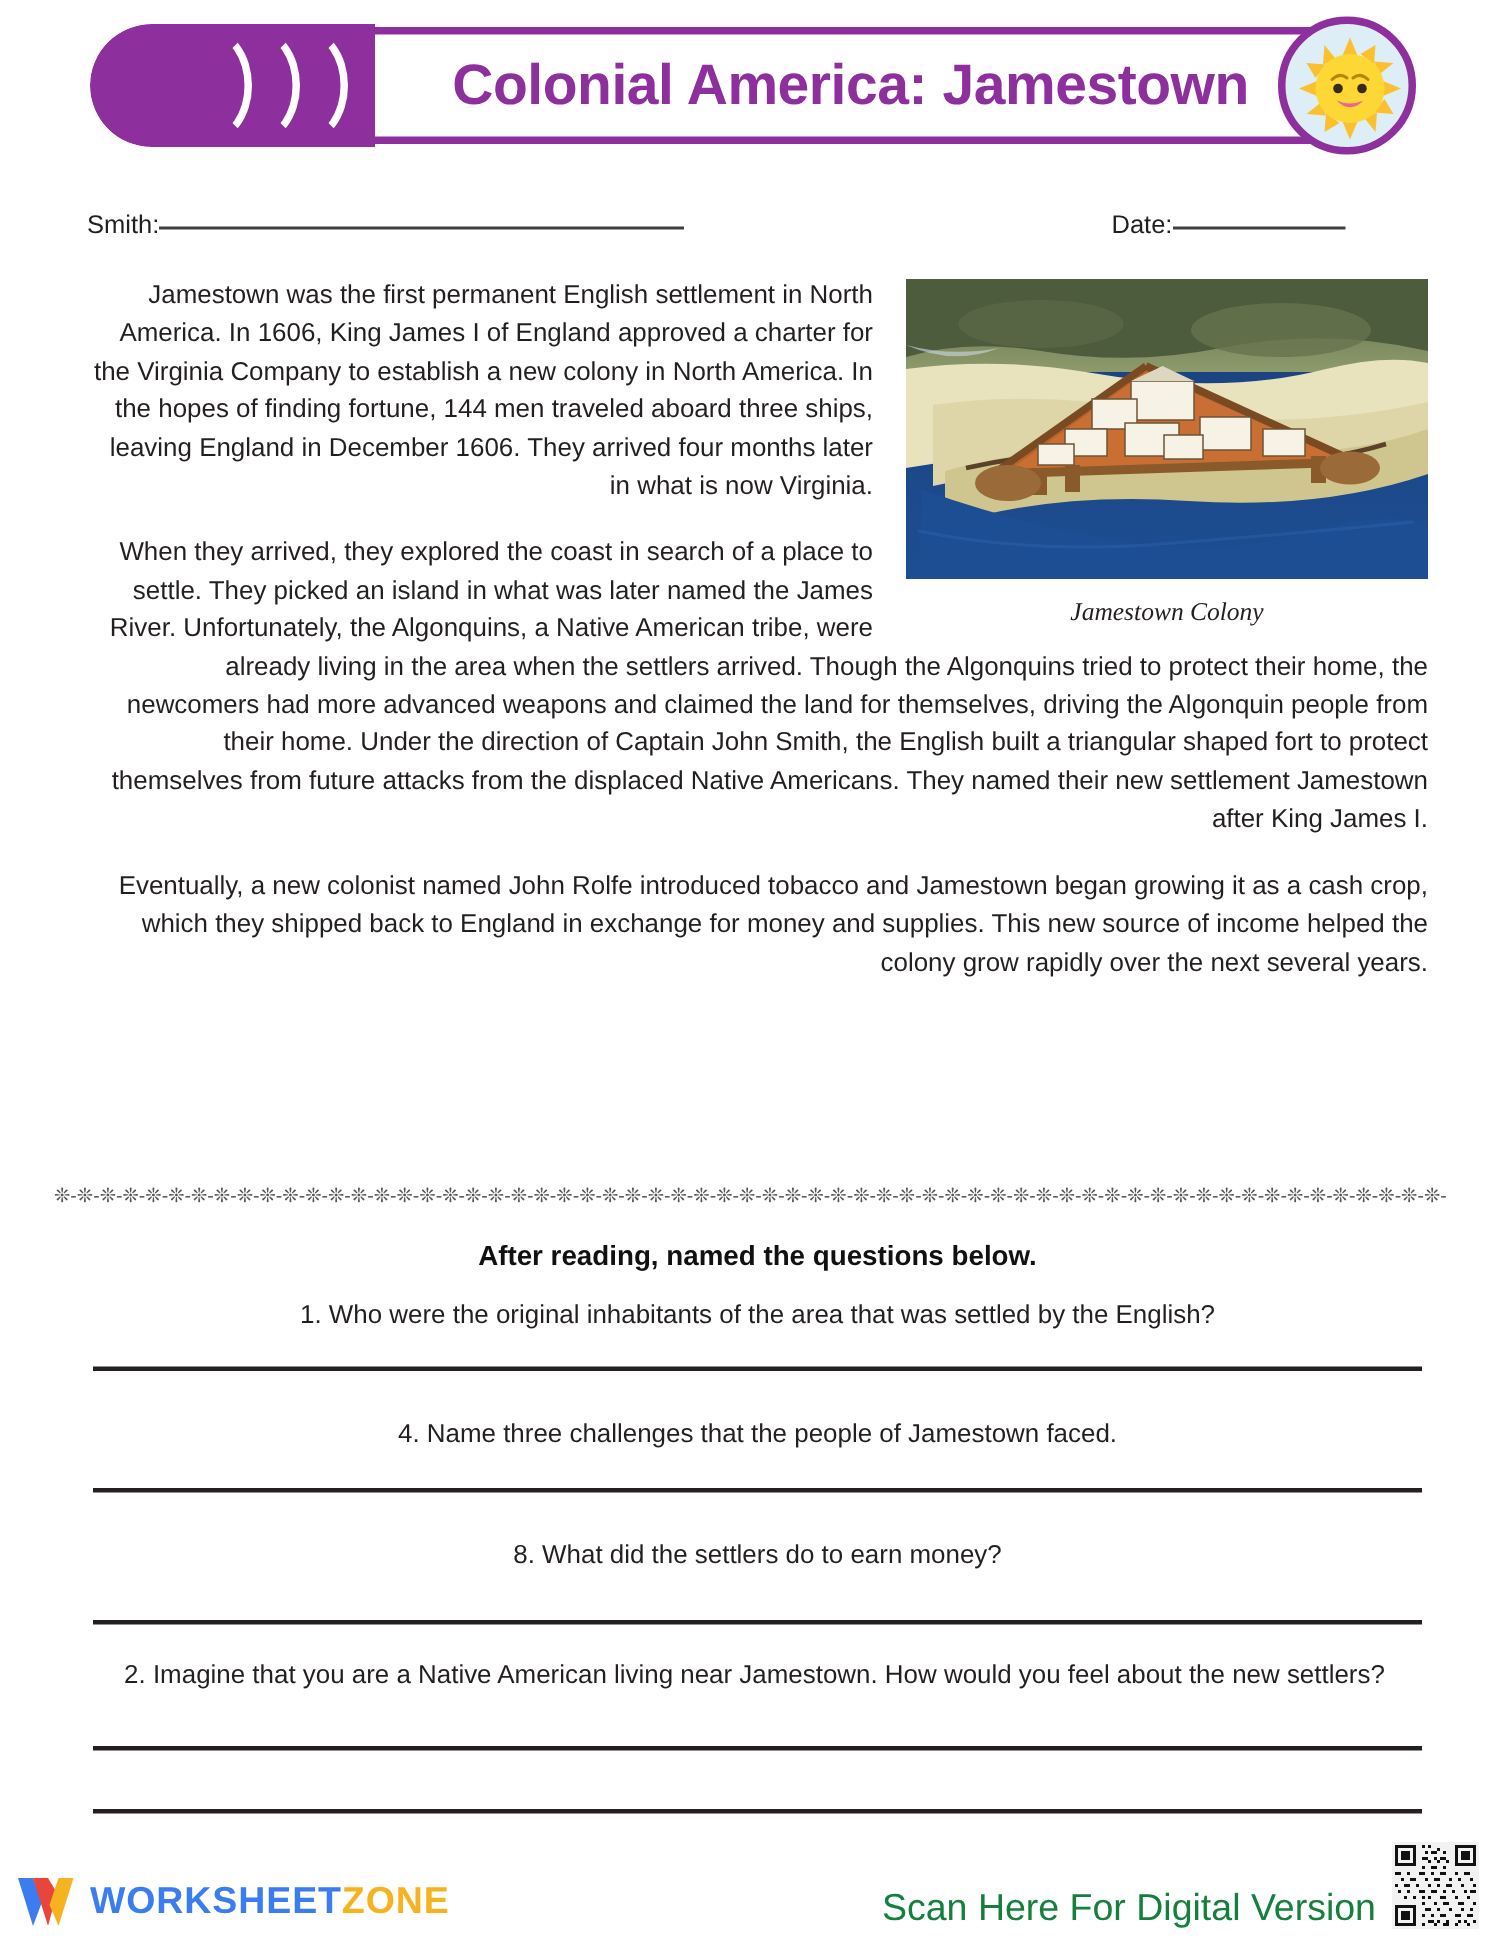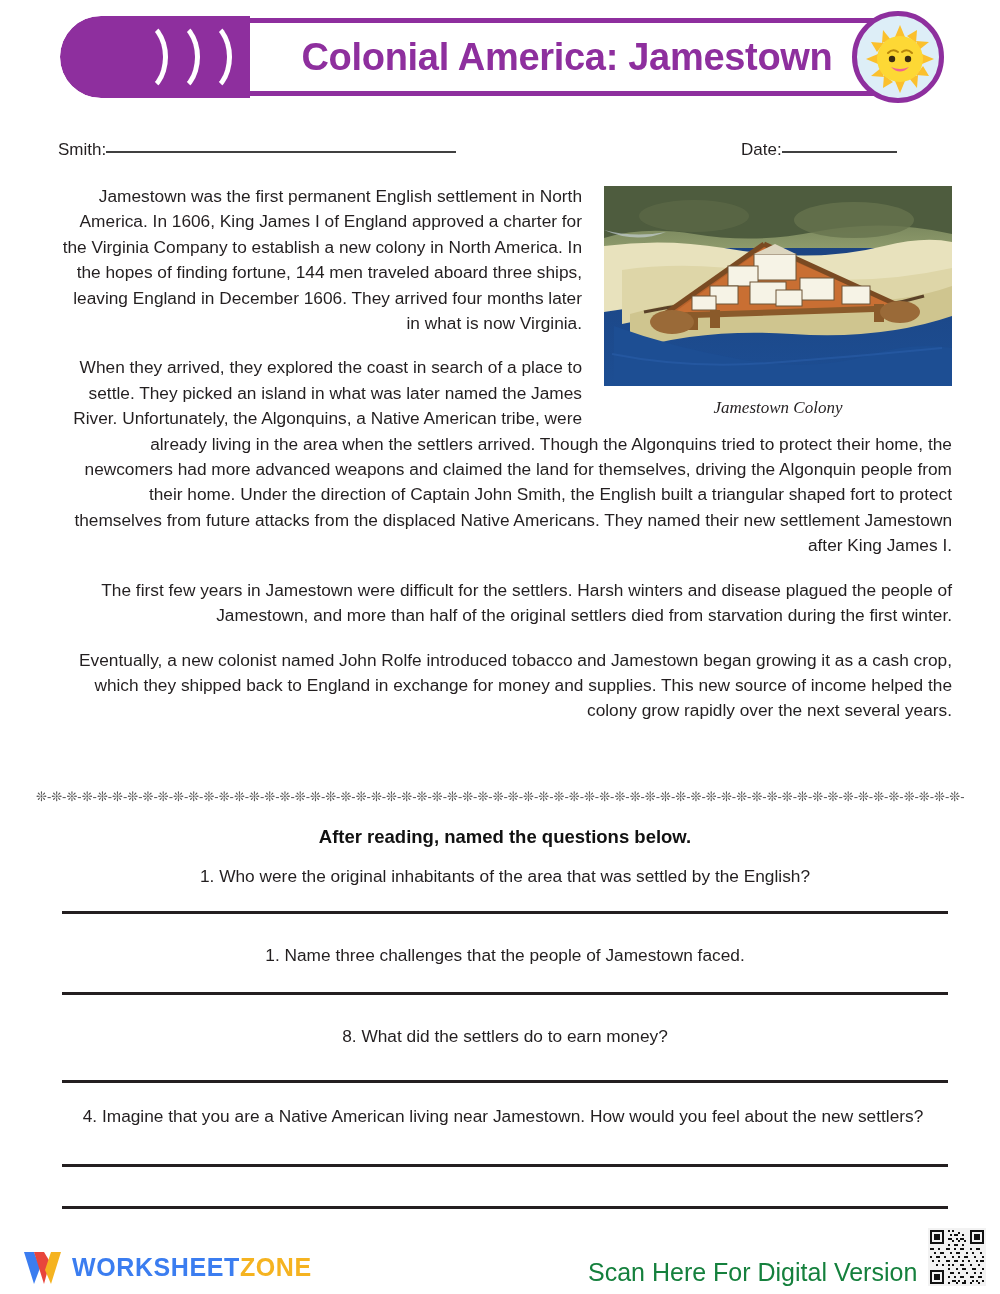--- a/index.html
+++ b/index.html
@@ -184,21 +184,21 @@
   }
   .ansline {
     position: absolute;
     height: 0;
     border-top: 3px solid #231f20;
   }
 
   
   .footer-logo {
     position: absolute;
-    left: 20px;
+    left: 8px;
     top: 1248px;
     width: 240px;
     height: 42px;
   }
   .logo-text {
     position: absolute;
     left: 52px;
     top: 5px;
     font-size: 25px;
     font-weight: bold;
@@ -321,45 +321,44 @@
       <ellipse cx="296" cy="126" rx="20" ry="11" fill="#9a6a38"></ellipse>
       <path d="M150 68 l21 -10 l21 10 z" fill="#ddd6c0"></path>
       <path d="M0 44 q30 8 62 2 q-30 12 -62 -2 z" fill="#cfd9e4" opacity="0.6"></path>
       <path d="M8 168 q80 16 170 8 q80 -6 160 -14" stroke="#2a5ea8" stroke-width="2" fill="none" opacity="0.6"></path>
     </svg>
     <div class="cap">Jamestown Colony</div>
   </div>
 
   <p>Jamestown was the first permanent English settlement in North America. In 1606, King James I of England approved a charter for the Virginia Company to establish a new colony in North America. In the hopes of finding fortune, 144 men traveled aboard three ships, leaving England in December 1606. They arrived four months later in what is now Virginia.</p>
   <p>When they arrived, they explored the coast in search of a place to settle. They picked an island in what was later named the James River. Unfortunately, the Algonquins, a Native American tribe, were already living in the area when the settlers arrived. Though the Algonquins tried to protect their home, the newcomers had more advanced weapons and claimed the land for themselves, driving the Algonquin people from their home. Under the direction of Captain John Smith, the English built a triangular shaped fort to protect themselves from future attacks from the displaced Native Americans. They named their new settlement Jamestown after King James I.</p>
-  <p>The first few years in Jamestown were difficult for the settlers. Harsh winters and disease plagued the people of Jamestown, and more than half of the original settlers died from starvation during the first winter.</p>
   <p>Eventually, a new colonist named John Rolfe introduced tobacco and Jamestown began growing it as a cash crop, which they shipped back to England in exchange for money and supplies. This new source of income helped the colony grow rapidly over the next several years.</p>
 </div>
 
 <div class="divider">❊-❊-❊-❊-❊-❊-❊-❊-❊-❊-❊-❊-❊-❊-❊-❊-❊-❊-❊-❊-❊-❊-❊-❊-❊-❊-❊-❊-❊-❊-❊-❊-❊-❊-❊-❊-❊-❊-❊-❊-❊-❊-❊-❊-❊-❊-❊-❊-❊-❊-❊-❊-❊-❊-❊-❊-❊-❊-❊-❊-❊-❊-❊-❊-❊-❊-❊-❊-❊-❊-❊-❊-❊-❊-❊-❊-❊-❊-❊-❊</div>
 
 <div class="qhead">After reading, named the questions below.</div>
 
 <div class="qblock" style="top:864px;">
   <div class="qtext">1. Who were the original inhabitants of the area that was settled by the English?</div>
 </div>
 <div class="ansline" style="left:62px; top:911px; width:886px;"></div>
 
 <div class="qblock" style="top:943px;">
-  <div class="qtext">1. Name three challenges that the people of Jamestown faced.</div>
+  <div class="qtext">4. Name three challenges that the people of Jamestown faced.</div>
 </div>
 <div class="ansline" style="left:62px; top:992px; width:886px;"></div>
 
 <div class="qblock" style="top:1024px;">
   <div class="qtext">8. What did the settlers do to earn money?</div>
 </div>
 <div class="ansline" style="left:62px; top:1080px; width:886px;"></div>
 
 <div class="qblock" style="top:1104px; width:890px;">
-  <div class="qtext">4. Imagine that you are a Native American living near Jamestown. How would you feel about the new settlers?</div>
+  <div class="qtext">2. Imagine that you are a Native American living near Jamestown. How would you feel about the new settlers?</div>
 </div>
 <div class="ansline" style="left:62px; top:1164px; width:886px;"></div>
 <div class="ansline" style="left:62px; top:1206px; width:886px;"></div>
 
 <div class="footer-logo">
   <svg width="48" height="40" viewBox="0 0 48 40">
     <path d="M4 4 L14 36 L20 20 L14 4 Z" fill="#3b7df0"></path>
     <path d="M14 4 L24 36 L30 14 L24 4 Z" fill="#e8453c"></path>
     <path d="M31 4 L41 4 L31 36 L25 22 Z" fill="#f5b320"></path>
   </svg>

